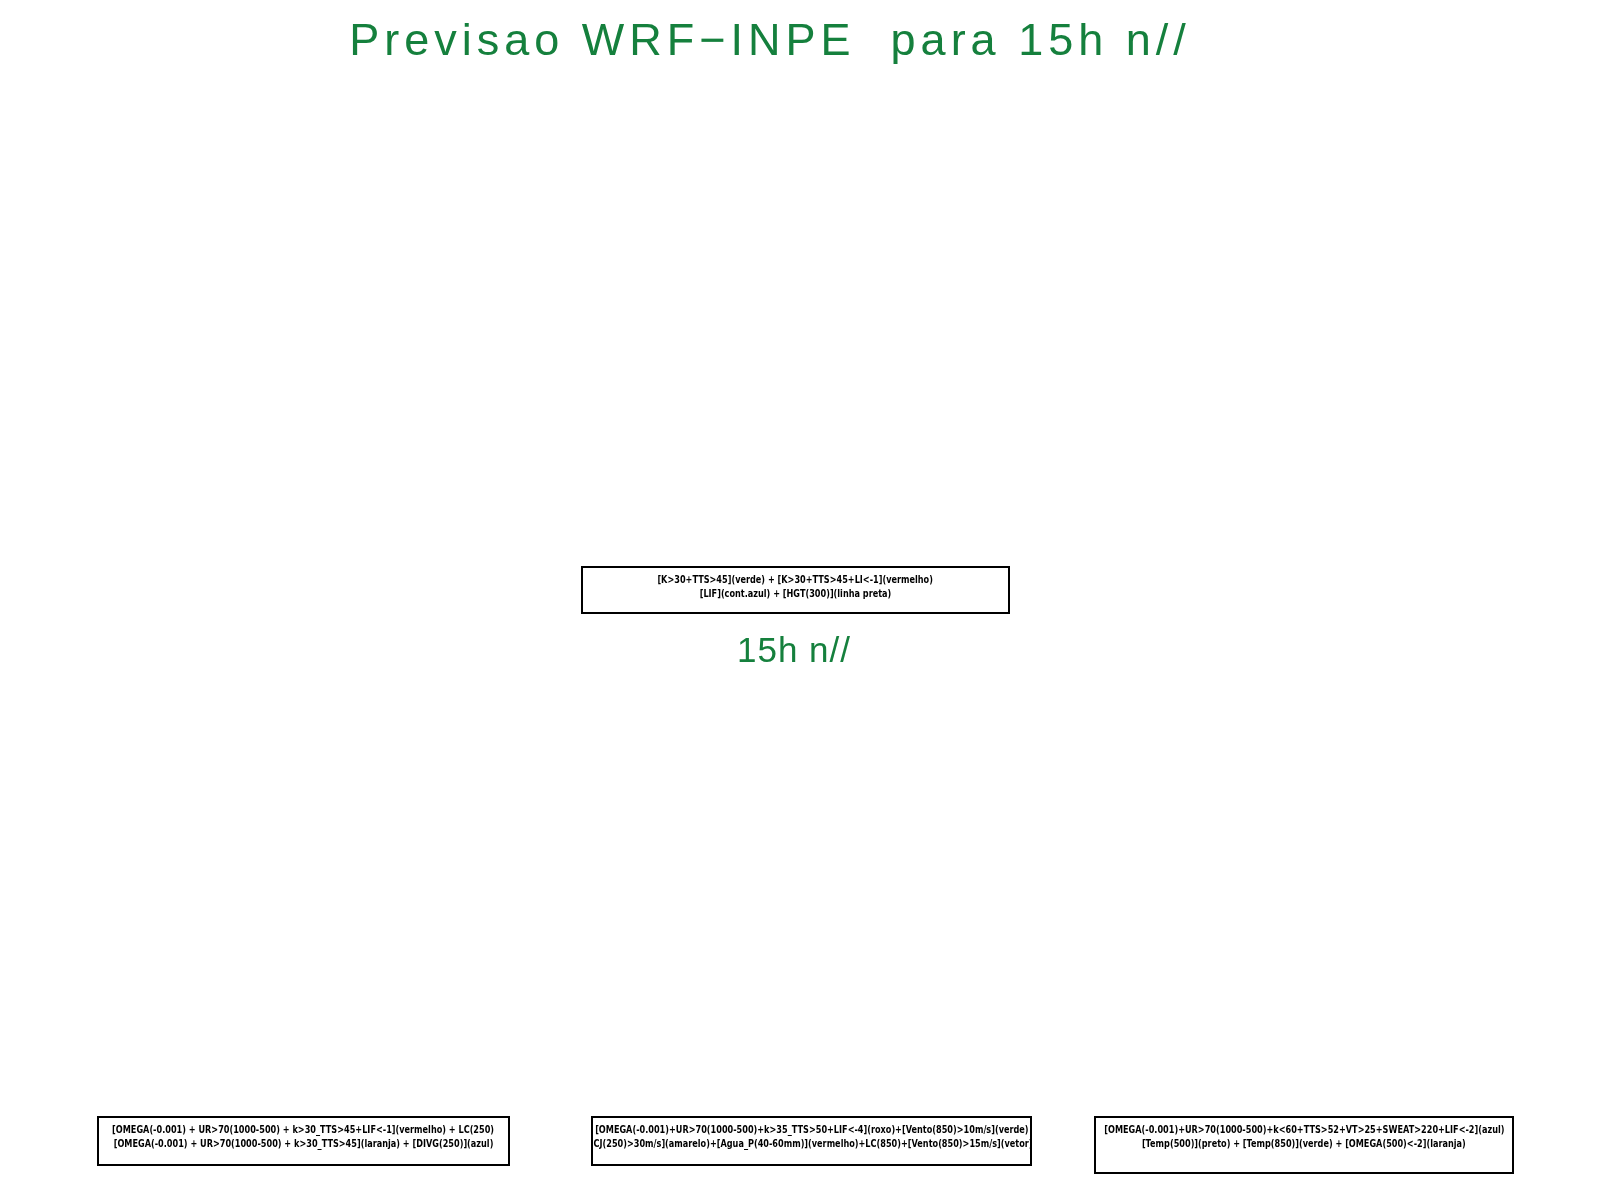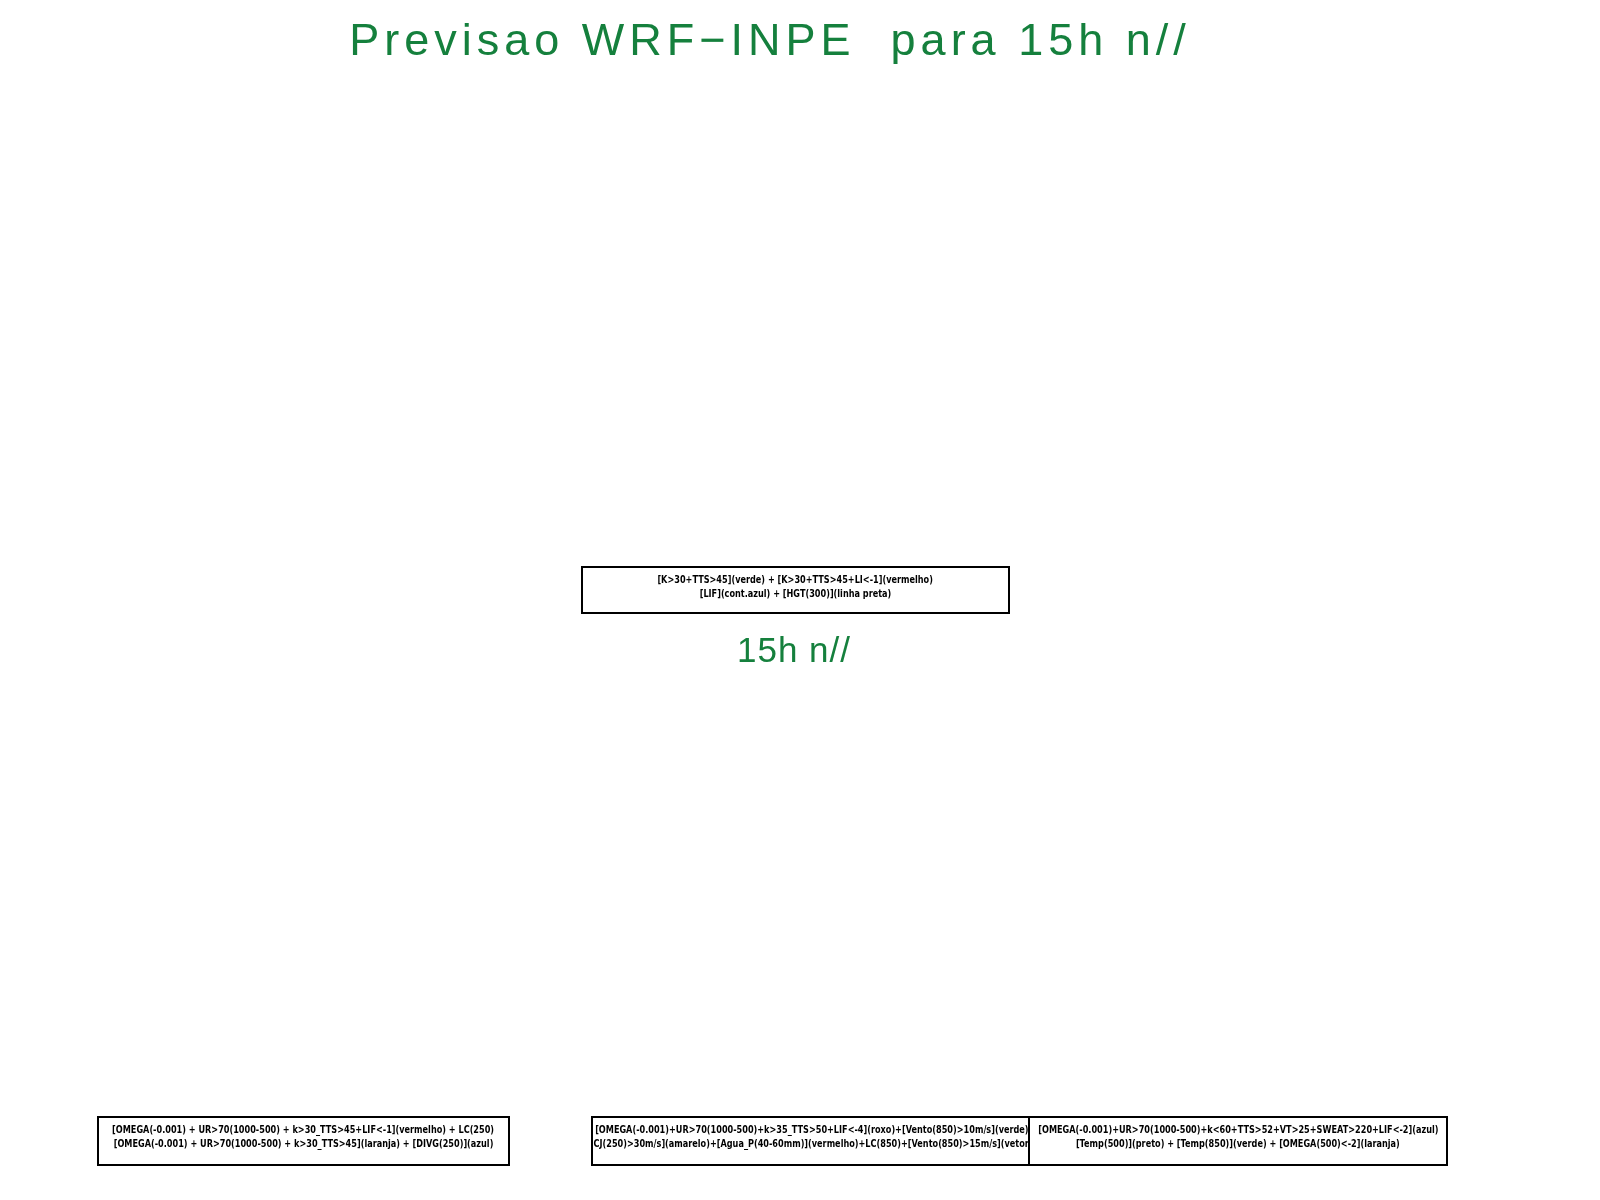--- a/index.html
+++ b/index.html
@@ -62,21 +62,21 @@
     transform: scaleX(0.74);
     transform-origin: 50% 50%;
   }
   
   #box-tl { left: 97px;   top: 566px; width: 417px; height: 48px; }
   #box-tc { left: 581px;  top: 566px; width: 429px; height: 48px; }
   #box-tr { left: 1086px; top: 566px; width: 417px; height: 48px; }
   
   #box-bl { left: 97px;   top: 1116px; width: 413px; height: 50px; }
   #box-bc { left: 571px;  top: 1116px; width: 441px; height: 50px; margin-left: 20px; }
-  #box-br { left: 1028px; top: 1116px; width: 420px; height: 50px; }
+  #box-br { left: 1094px; top: 1116px; width: 420px; height: 58px; }
 </style>
 </head>
 <body>
 
 <div class="page">
 
   <div class="title big">Previsao WRF−INPE  para 15h n//</div>
 
 
   <div class="legend-box" id="box-tc">

